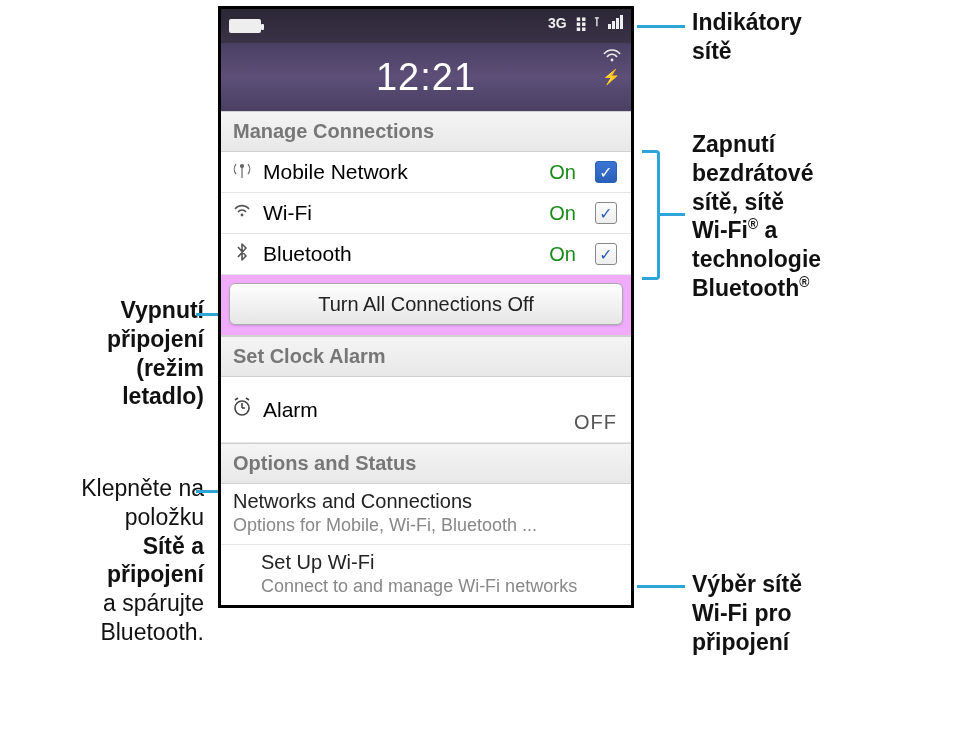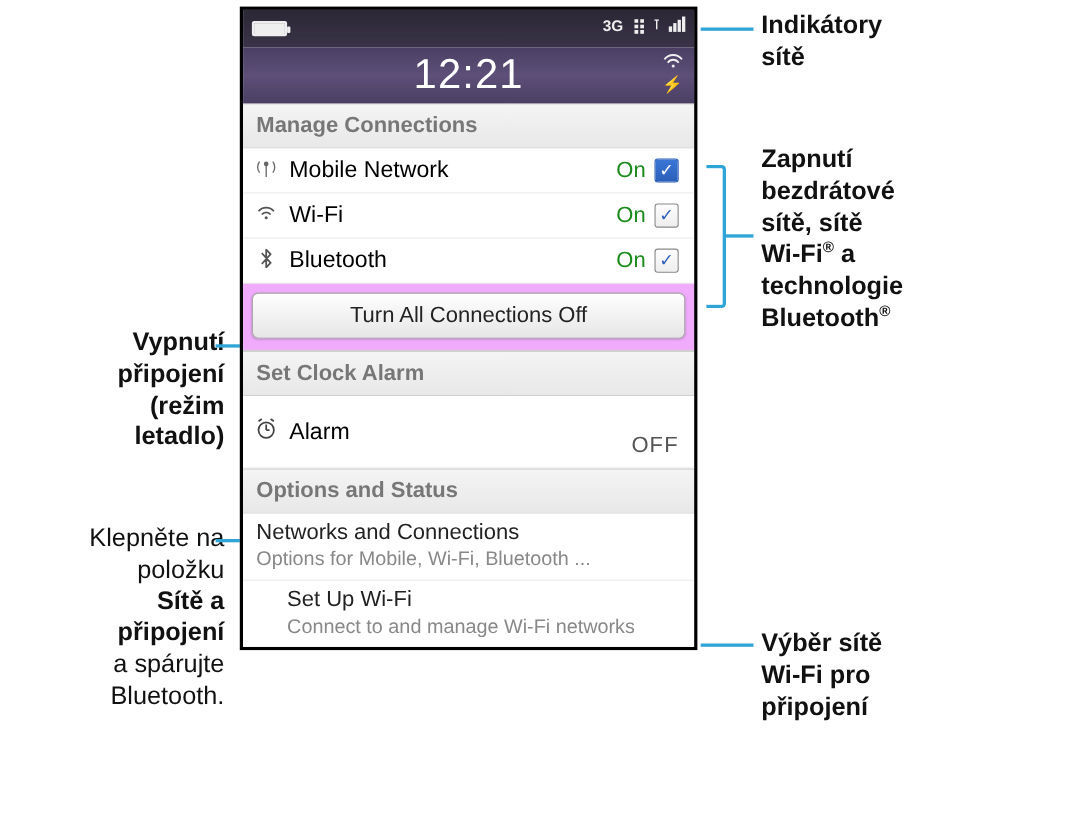--- a/index.html
+++ b/index.html
@@ -81,21 +81,21 @@
     content:""; position:absolute; right:-5px; top:3px;
     width:3px; height:6px; background:#eee; border-radius:1px;
   }
   .battery-fill { background:#eee; height:100%; width:100%; }
   .status-right { display:flex; align-items:flex-start; gap:8px; font-weight:bold; }
   .bb-dots { letter-spacing:-2px; font-size:18px; }
   .signal { display:inline-flex; align-items:flex-end; gap:1px; }
   .signal span { width:3px; background:#eee; display:inline-block; }
   
   .clockbanner {
-    height: 51px;
+    height: 68px;
     background: linear-gradient(#4a3f63, #5d4f78 50%, #4a3f63);
     display:flex; flex-direction:column; align-items:center; justify-content:center;
     color:#fff;
     position:relative;
   }
   .clock-time { font-size: 38px; font-weight: 300; letter-spacing:1px; }
   .clock-icons {
     position:absolute; right:10px; top:6px;
     display:flex; flex-direction:column; align-items:flex-end; gap:2px;
     color:#eee; font-size:14px;
@@ -111,21 +111,21 @@
   
   .conn-row, .alarm-row {
     display:flex; align-items:center; justify-content:space-between;
     padding: 8px 14px 8px 10px;
     font-size:21px;
     border-bottom:1px solid #e6e6e6;
     background:#fff;
   }
   .conn-left, .alarm-left { display:flex; align-items:center; gap:10px; }
   .conn-icon { width:22px; text-align:center; color:#555; font-size:18px; }
-  .conn-right { display:flex; align-items:center; gap:8px; }
+  .conn-right { display:flex; align-items:center; gap:19px; }
   .on-label { color:#1a8a1a; font-size:20px; }
   .off-label { color:#555; font-size:20px; letter-spacing:1px;margin-top:26px; }
   .chk {
     width:22px; height:22px; border:1px solid #888; border-radius:3px;
     display:flex; align-items:center; justify-content:center;
     background: linear-gradient(#fdfdfd,#eee);
     color:#fff; font-size:16px;
   }
   .chk.blue { background: linear-gradient(#3a76d6,#2b5fb8); border-color:#2b5fb8; }
   .chk.white { color:#2b5fb8; }

